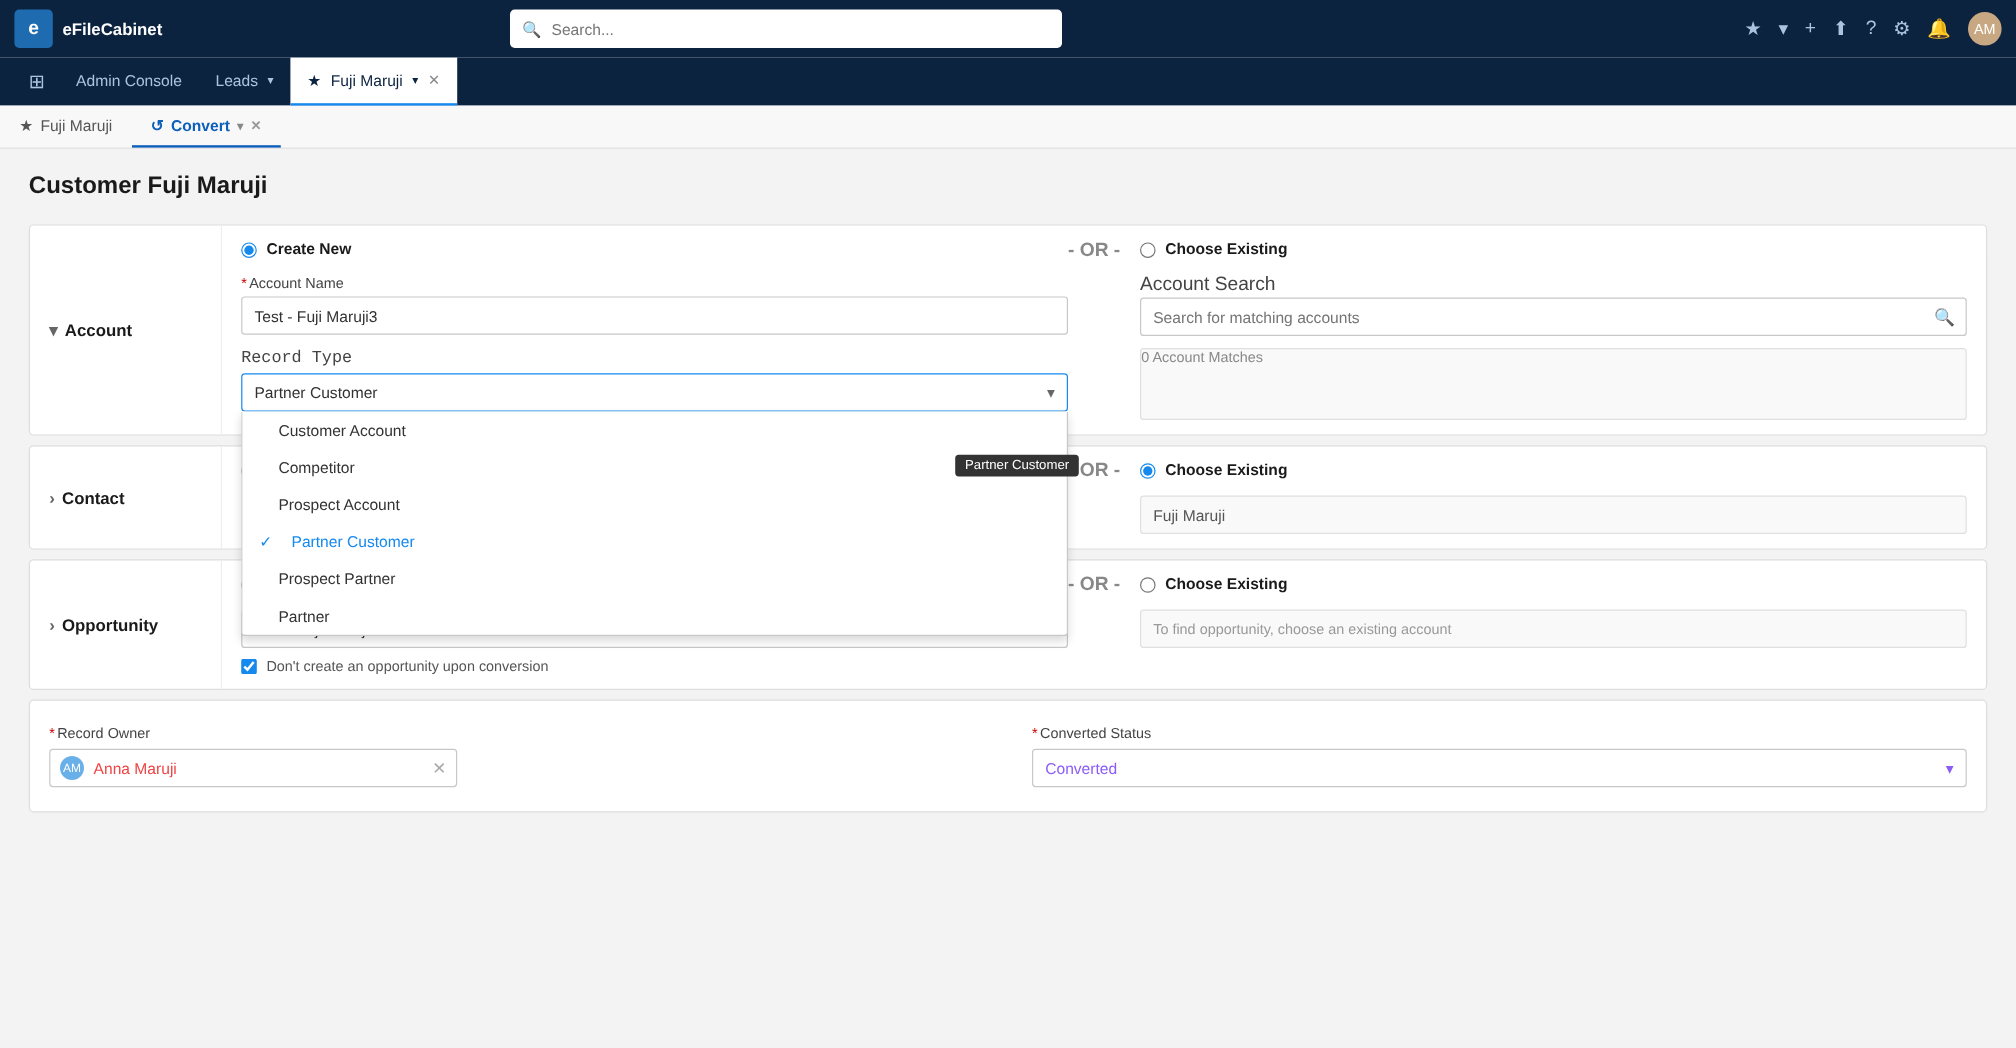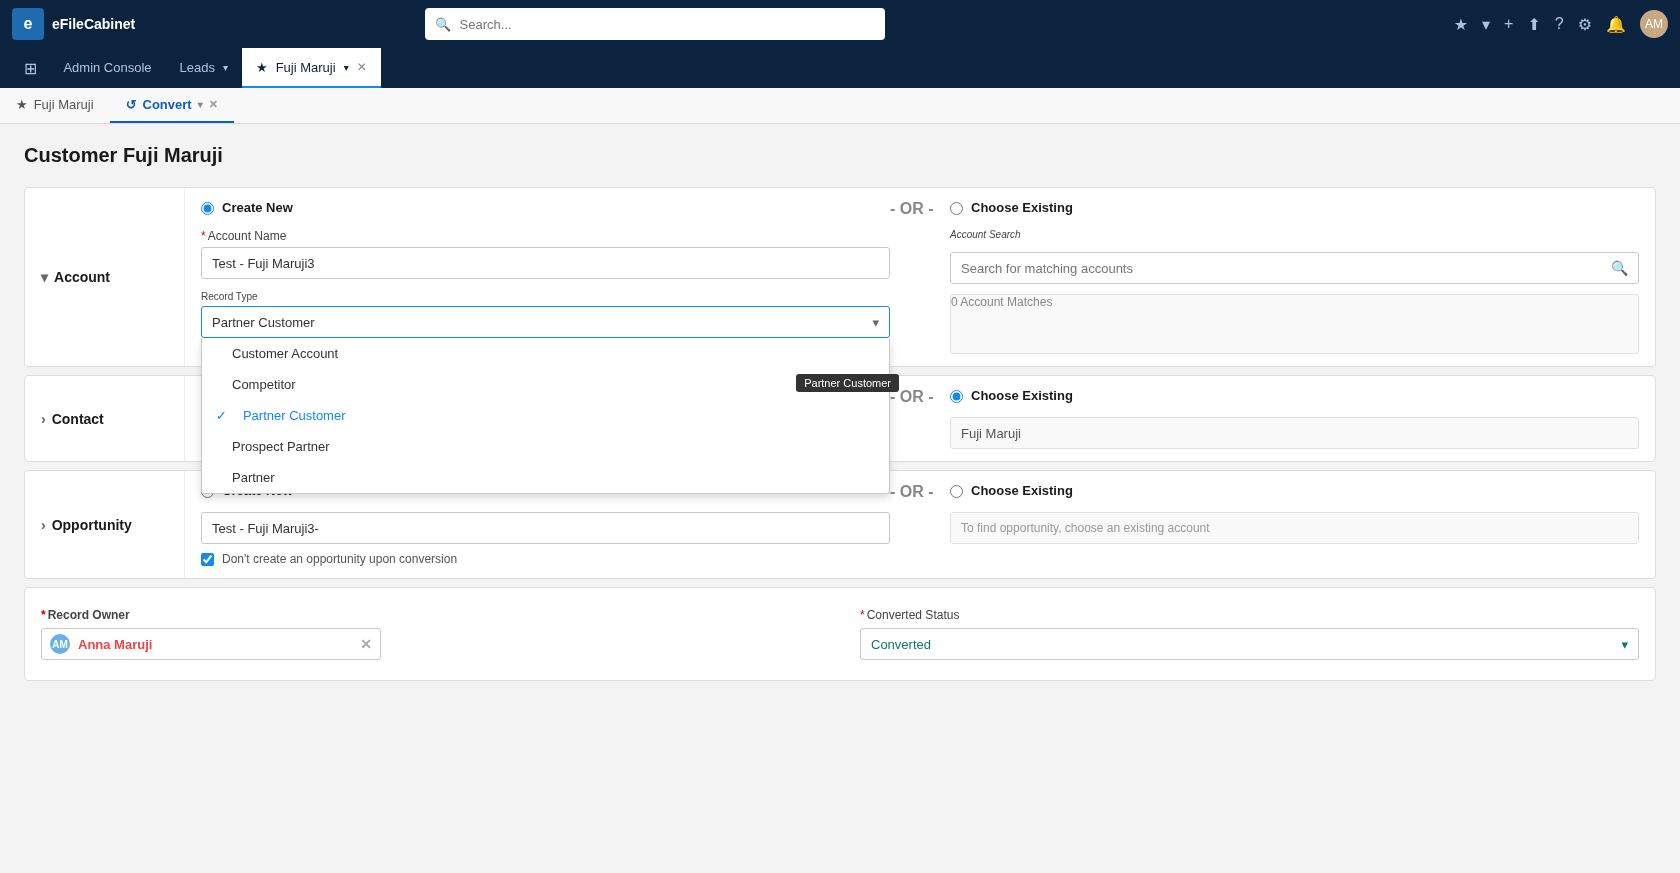--- a/index.html
+++ b/index.html
@@ -176,24 +176,25 @@
       height: 32px;
       border: 1px solid #c8c8c8;
       border-radius: 3px;
       padding: 0 10px;
       font-size: 13px;
       color: #333;
       outline: none;
     }
 
     .record-type-label {
-      font-size: 10px;
+      font-size: 14px;
       color: #444;
       margin-top: 12px;
       margin-bottom: 4px;
+      font-family: Liberation Mono, monospace;
     }
 
     
     .dropdown-wrapper {
       position: relative;
     }
     .dropdown-select {
       width: 100%;
       height: 32px;
       border: 1px solid #1589ee;
@@ -244,24 +245,23 @@
       color: white;
       font-size: 11px;
       padding: 3px 8px;
       border-radius: 3px;
       white-space: nowrap;
       z-index: 200;
     }
 
     
     .account-search-label {
-      font-size: 10px;
+      font-size: 16px;
       color: #444;
-      margin-bottom: 12px;
-      font-style: italic;
+      margin-bottom: 1px;
     }
     .search-input-wrapper {
       position: relative;
       width: 100%;
     }
     .search-input-wrapper input {
       width: 100%;
       height: 32px;
       border: 1px solid #c8c8c8;
       border-radius: 3px;
@@ -304,21 +304,20 @@
       background: white;
       border: 1px solid #ddd;
       border-radius: 4px;
       padding: 20px 16px;
       display: flex;
       gap: 40px;
     }
 
     .record-owner-col {
       flex: 1;
-      font-weight: bold;
     }
     .converted-status-col {
       flex: 1;
     }
 
     .bottom-label {
       font-size: 12px;
       color: #444;
       margin-bottom: 6px;
     }
@@ -358,21 +357,21 @@
       cursor: pointer;
     }
 
     .converted-select {
       width: 100%;
       height: 32px;
       border: 1px solid #c8c8c8;
       border-radius: 3px;
       padding: 0 10px;
       font-size: 13px;
-      color: #0f766e;
+      color: #8b5cf6;
       display: flex;
       align-items: center;
       justify-content: space-between;
       background: white;
       cursor: pointer;
     }
 
     
     .full-section {
       background: white;
@@ -525,20 +524,23 @@
               <span>Partner Customer</span>
               <span class="chevron-down">▾</span>
             </div>
 
             <div class="dropdown-menu">
               <div class="dropdown-item">
                 <span>Customer Account</span>
               </div>
               <div class="dropdown-item">
                 <span>Competitor</span>
+              </div>
+              <div class="dropdown-item">
+                <span>Prospect Account</span>
               </div>
               <div class="dropdown-item selected">
                 <span>Partner Customer</span>
               </div>
               <div class="dropdown-item">
                 <span>Prospect Partner</span>
 
                 <div class="tooltip-badge">Partner Customer</div>
               </div>
               <div class="dropdown-item">

